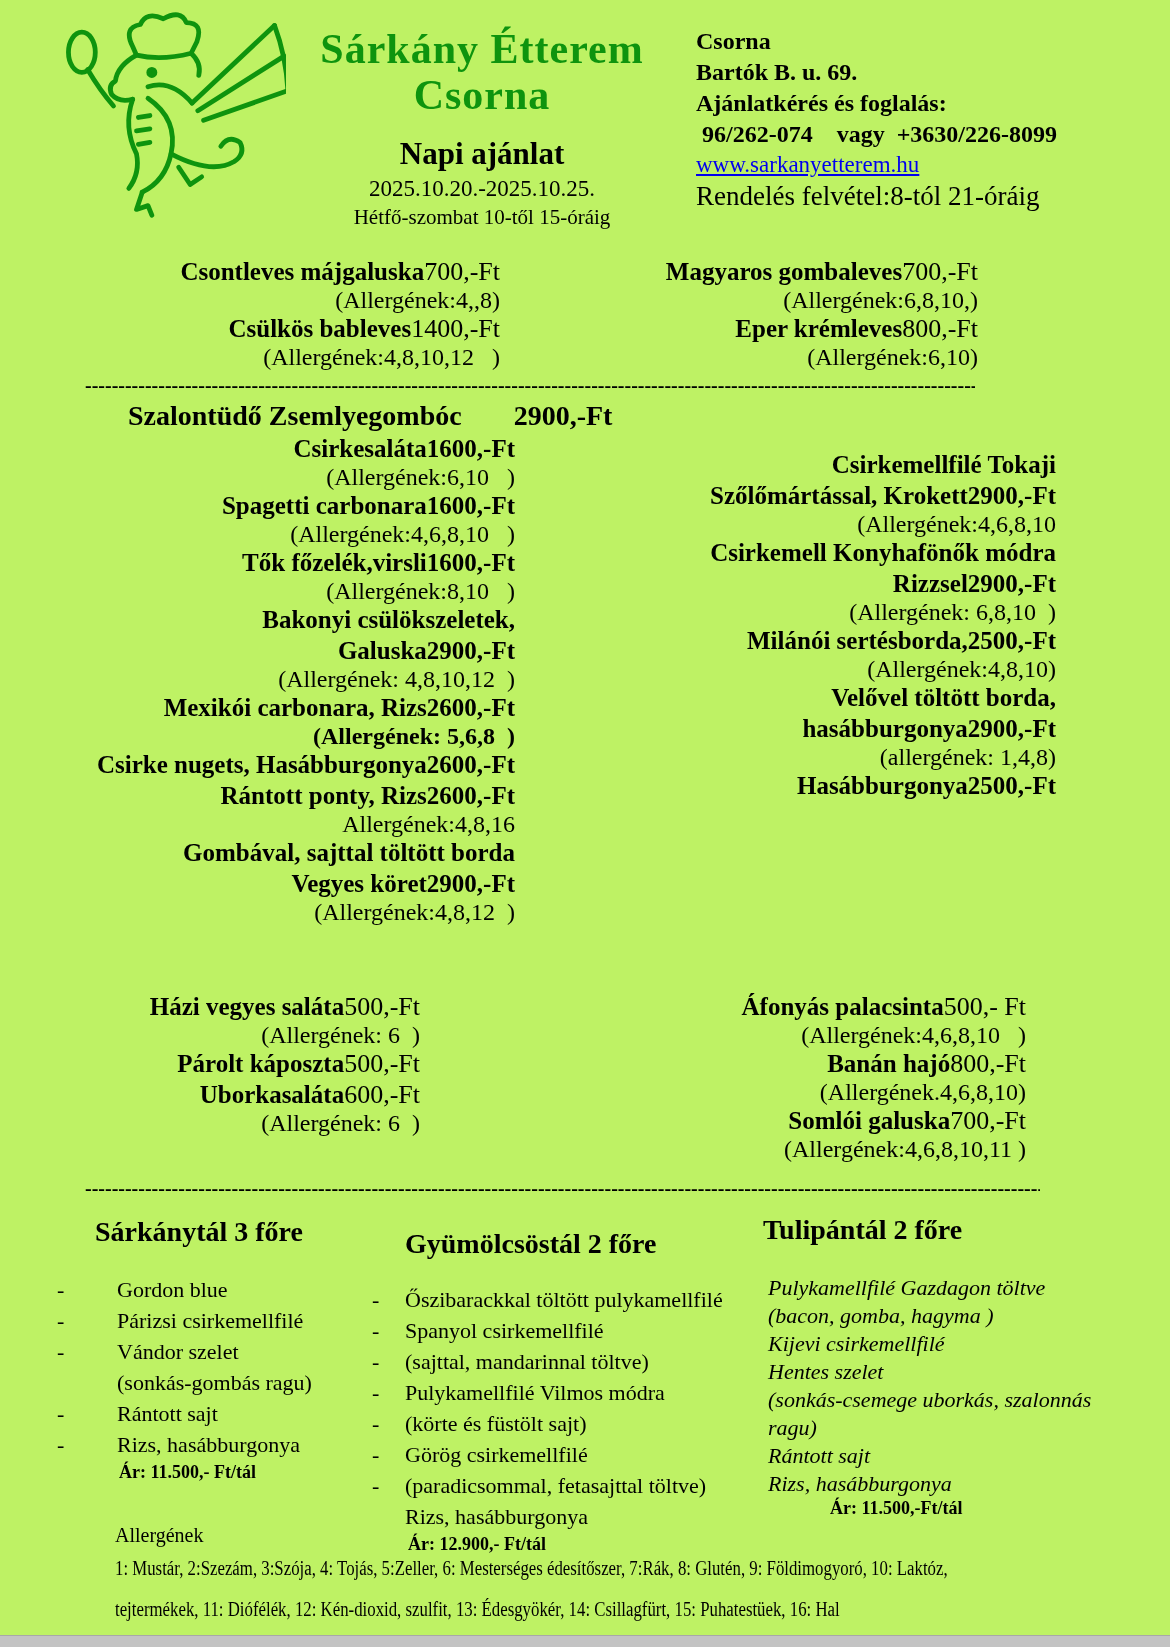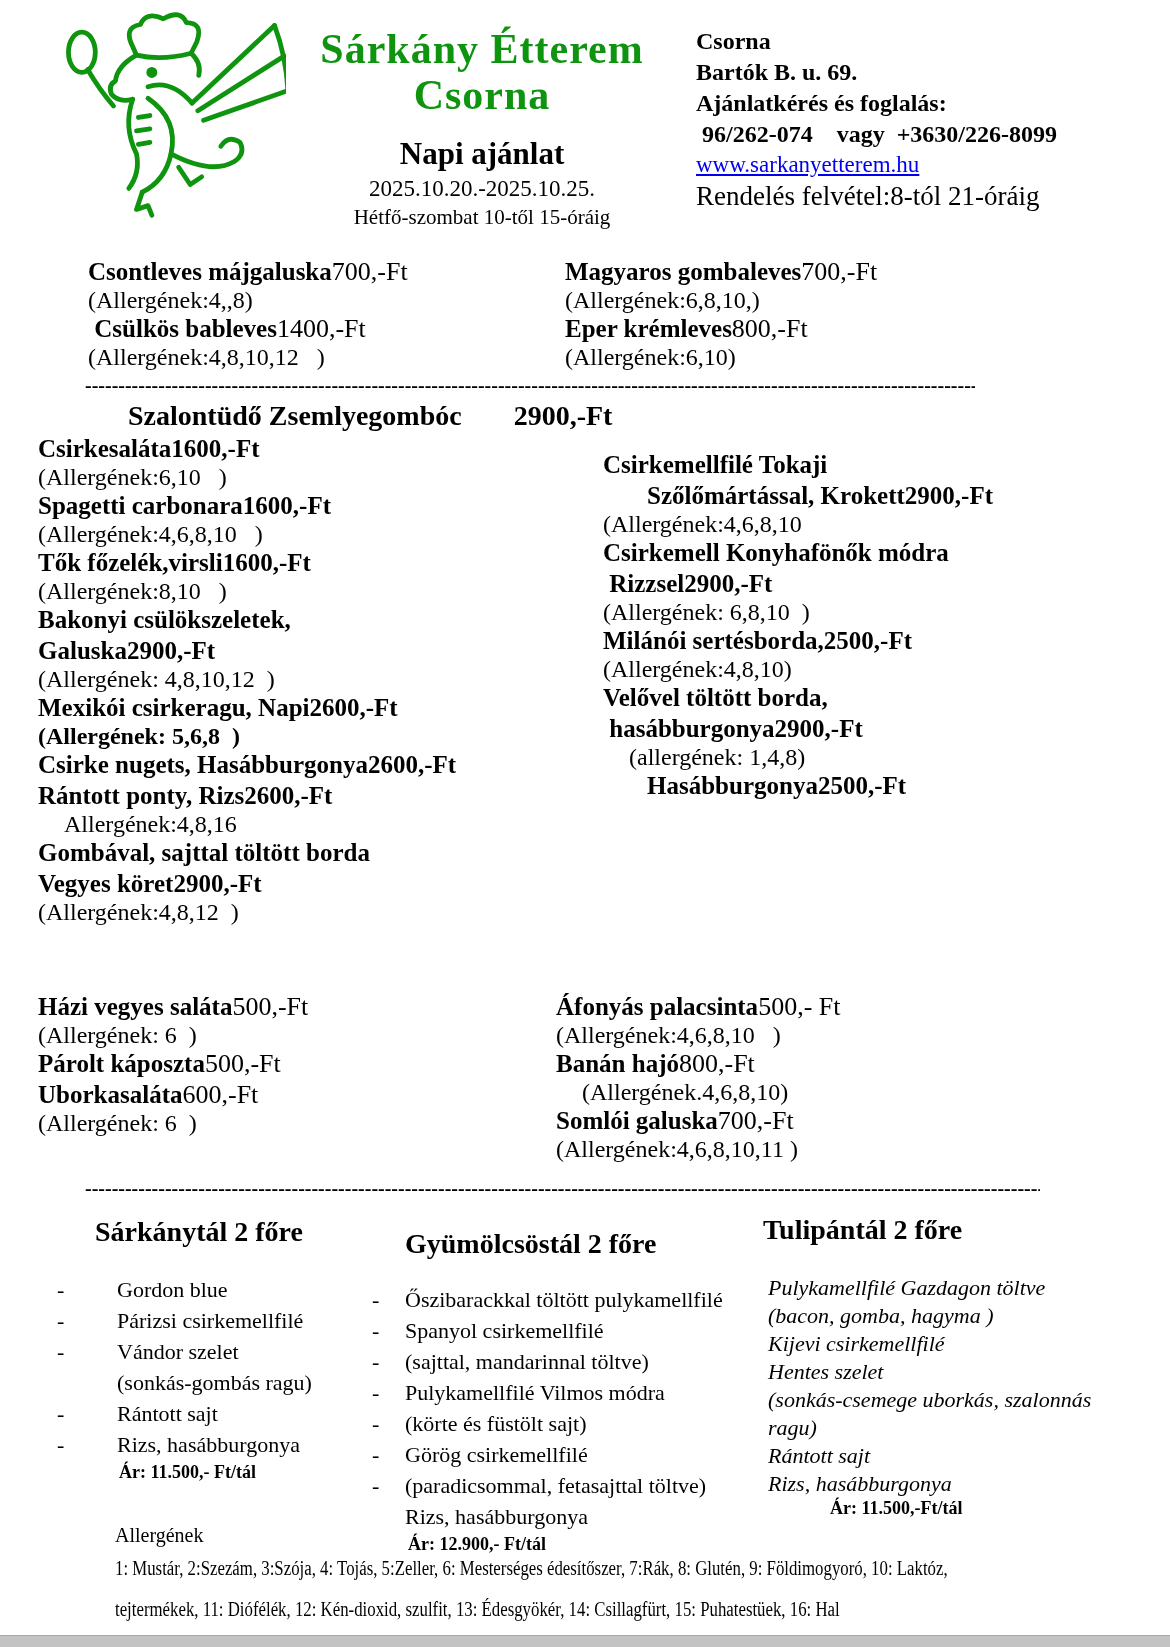--- a/index.html
+++ b/index.html
@@ -1,34 +1,34 @@
 <!DOCTYPE html>
 <html><head>
 <meta charset="utf-8">
 <style>
   * { margin:0; padding:0; box-sizing:border-box; }
   body { background:#e9e9e9; font-family:"Liberation Serif", serif; }
-  .page { position:relative; width:1170px; height:1647px; background:#ffffff; margin:0 auto; overflow:hidden; color:#000; }
+  .page { position:relative; width:1170px; height:1647px; background:#bef264; margin:0 auto; overflow:hidden; color:#000; }
 
   
   .top { display:flex; height:242px; padding-top:12px; }
   .logo { width:232px; margin-left:56px; flex:none; }
   .titleblock { width:372px; margin-left:8px; text-align:center; flex:none; }
   .brand { color:#0e940e; font-weight:bold; font-size:42px; line-height:46px; letter-spacing:1px; margin-top:14px; }
   .napi { font-weight:bold; font-size:31px; margin-top:18px; }
   .dates { font-size:23px; margin-top:4px; }
   .hours { font-size:21px; margin-top:3px; }
   .contact { margin-left:28px; padding-top:14px; }
   .contact div { white-space:pre-wrap; }
   .contact .b { font-weight:bold; font-size:24px; line-height:31px; }
   .site { display:inline-block; color:#0000ee; text-decoration:underline; font-size:23px; line-height:30px; }
   .order { font-size:27px; line-height:33px; }
 
   
-  .row { display:flex; justify-content:flex-start; align-items:baseline; }
+  .row { display:flex; justify-content:flex-end; align-items:baseline; }
   .nm { white-space:pre-wrap; }
   .row.d .nm, .row.d1 .nm { font-weight:bold; font-size:25px; line-height:31px; }
   .row.d1 .nm { padding-left:44px; }
   .row.a .nm, .row.ab .nm, .row.a1 .nm { font-size:24px; line-height:26px; }
   .row.ab .nm { font-weight:bold; }
   .row.a1 .nm { padding-left:26px; }
   .pr { font-size:25px; line-height:31px; white-space:pre; }
   .soups .pr, .sides .pr { font-size:26px; font-weight:normal; }
   .mains .pr { font-weight:bold; }
 
@@ -225,21 +225,21 @@
           <span class="nm">Galuska</span>
           <span class="pr">2900,-Ft</span>
         </div>
 
         <div class="row a">
           <span class="nm">(Allergének: 4,8,10,12  )</span>
           <span class="pr"></span>
         </div>
 
         <div class="row d">
-          <span class="nm">Mexikói csirkeragu, Napi</span>
+          <span class="nm">Mexikói carbonara, Rizs</span>
           <span class="pr">2600,-Ft</span>
         </div>
 
         <div class="row ab">
           <span class="nm">(Allergének: 5,6,8  )</span>
           <span class="pr"></span>
         </div>
 
         <div class="row d">
           <span class="nm">Csirke nugets, Hasábburgonya</span>
@@ -397,21 +397,21 @@
           <span class="nm">(Allergének:4,6,8,10,11 )</span>
           <span class="pr"></span>
         </div>
       </div>
   </section>
 
   <div class="divider divider2">------------------------------------------------------------------------------------------------------------------------------------------------</div>
 
   <section class="platters">
     <div class="pcol pcol1">
-      <h3 class="ptitle">Sárkánytál 2 főre</h3>
+      <h3 class="ptitle">Sárkánytál 3 főre</h3>
       <div class="pitems">
 
           <div class="pitem">
             <span class="pdash">-</span><span class="ptext">Gordon blue</span>
           </div>
 
           <div class="pitem">
             <span class="pdash">-</span><span class="ptext">Párizsi csirkemellfilé</span>
           </div>
 

